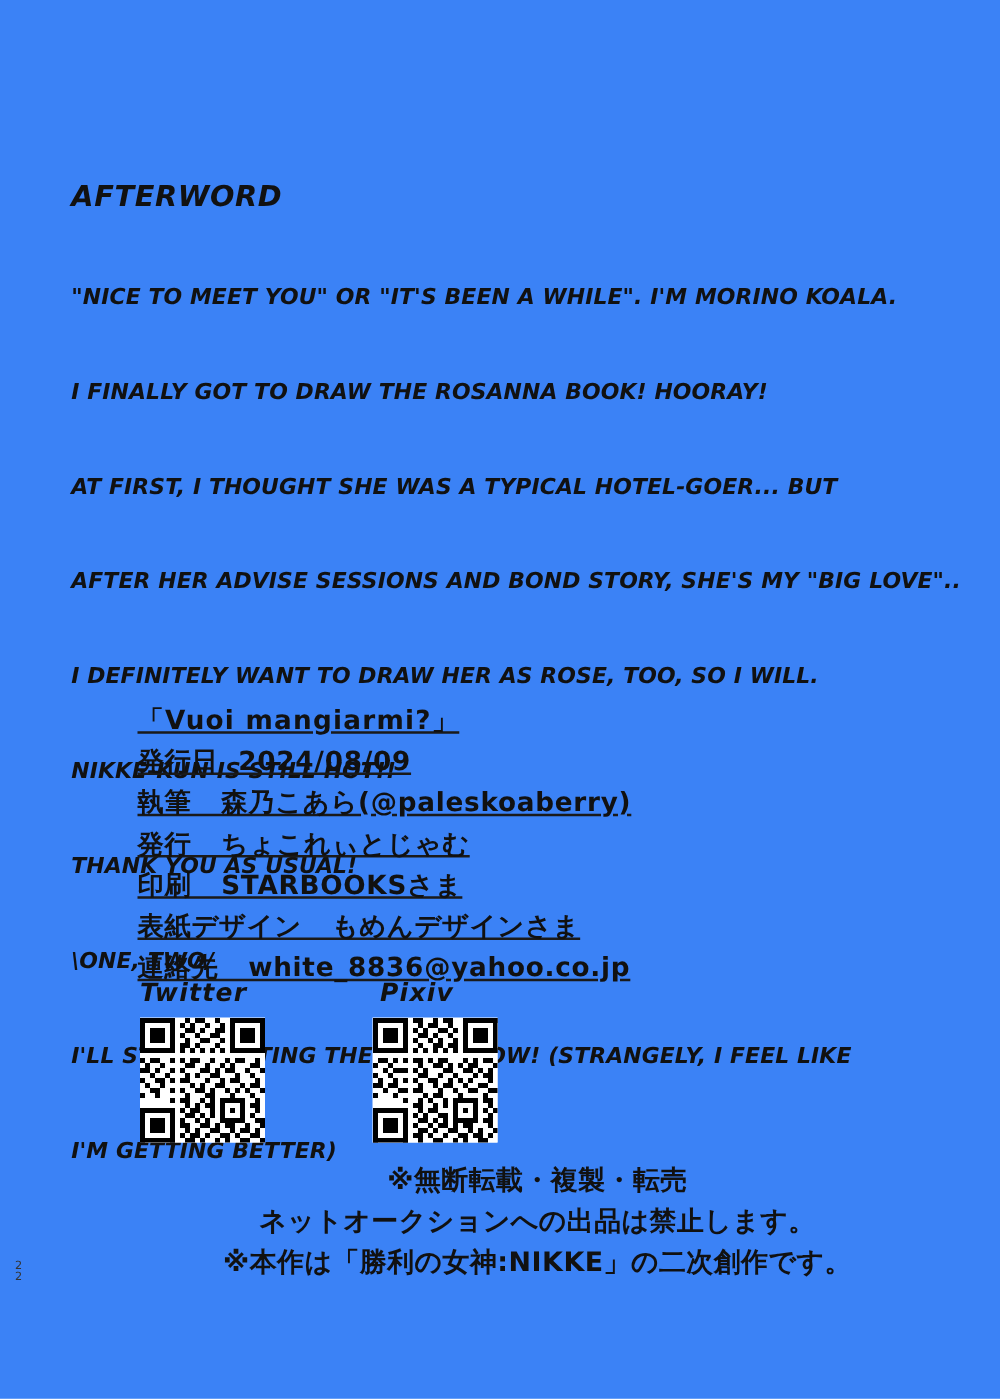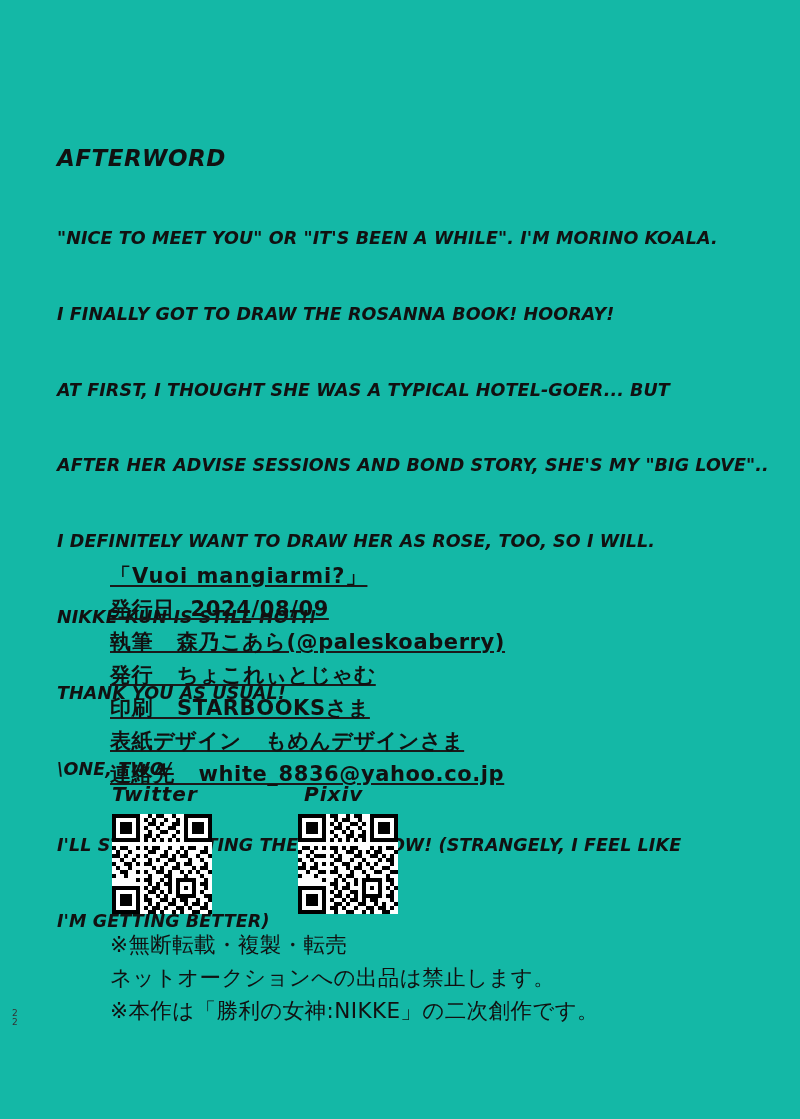--- a/index.html
+++ b/index.html
@@ -11,21 +11,21 @@
     width: 800px;
     height: 1119px;
     position: relative;
     overflow: hidden;
     font-family: "Liberation Sans", sans-serif;
     color: #1a1a1a;
   }
   .page {
     position: absolute;
     inset: 0;
-    background: #14b8a6;
+    background: #3b82f6;
   }
 
   
   .afterword {
     position: absolute;
     left: 57px;
     top: 146px;
     width: 700px;
   }
   .afterword-title {
@@ -114,26 +114,27 @@
 
   
   .notice {
     position: absolute;
     left: 110px;
     top: 928px;
     width: 640px;
   }
   .notice div {
     font-family: "DejaVu Sans", sans-serif;
-    font-weight: normal;
+    font-weight: bold;
     font-size: 21.5px;
     line-height: 33px;
     letter-spacing: 0.4px;
     color: #111;
     white-space: pre;
+    text-align: center;
   }
 
   
   .page-number {
     position: absolute;
     left: 12px;
     top: 1009px;
     font-family: "DejaVu Sans", sans-serif;
     font-size: 9px;
     line-height: 9px;

